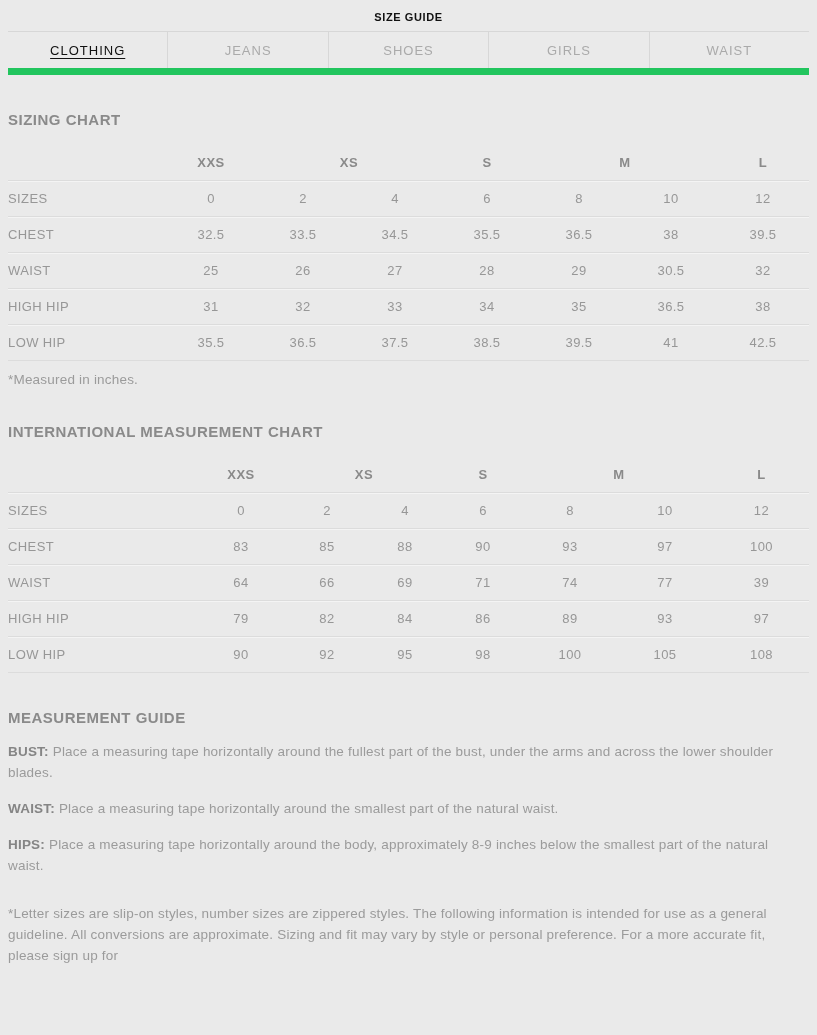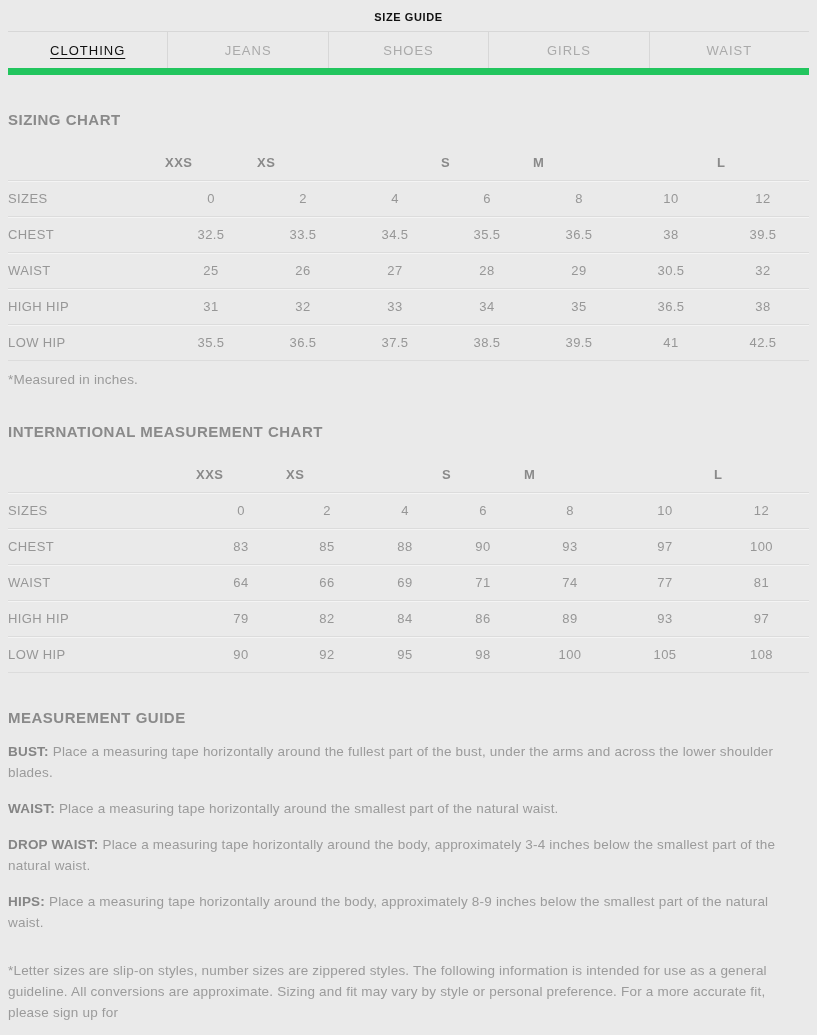--- a/index.html
+++ b/index.html
@@ -63,21 +63,21 @@
     width:801px;
     border-collapse:collapse;
     table-layout:fixed;
   }
   table.size-table th{
     height:36px;
     font-size:13px;
     font-weight:bold;
     letter-spacing:.5px;
     color:#8a8a8a;
-    text-align:left;
+    text-align:center;
     padding:0;
   }
   table.size-table td{
     height:35px;
     font-size:13px;
     letter-spacing:.4px;
     color:#979797;
     text-align:center;
     padding:0;
   }
@@ -276,21 +276,21 @@
           <td>100</td>
         </tr>
         <tr>
           <td class="row-label">WAIST</td>
           <td>64</td>
           <td>66</td>
           <td>69</td>
           <td>71</td>
           <td>74</td>
           <td>77</td>
-          <td>81</td>
+          <td>39</td>
         </tr>
         <tr>
           <td class="row-label">HIGH HIP</td>
           <td>79</td>
           <td>82</td>
           <td>84</td>
           <td>86</td>
           <td>89</td>
           <td>93</td>
           <td>97</td>
@@ -308,20 +308,19 @@
       </tbody>
     </table>
 
 
     <h2 class="section-heading">MEASUREMENT GUIDE</h2>
 
     <p class="guide-item"><b class="guide-label">BUST:</b> <span>Place a measuring tape horizontally around the fullest part of the bust, under the arms and across the lower shoulder blades.</span></p>
 
     <p class="guide-item"><b class="guide-label">WAIST:</b> <span>Place a measuring tape horizontally around the smallest part of the natural waist.</span></p>
 
-    <p class="guide-item"><b class="guide-label">DROP WAIST:</b> <span>Place a measuring tape horizontally around the body, approximately 3-4 inches below the smallest part of the natural waist.</span></p>
 
     <p class="guide-item"><b class="guide-label">HIPS:</b> <span>Place a measuring tape horizontally around the body, approximately 8-9 inches below the smallest part of the natural waist.</span></p>
 
     <p class="footer-note"><span>*Letter sizes are slip-on styles, number sizes are zippered styles. The following information is intended for use as a general guideline. All conversions are approximate. Sizing and fit may vary by style or personal preference. For a more accurate fit, please sign up for </span></p>
 
   </div>
 </div>
 
 </body></html>

